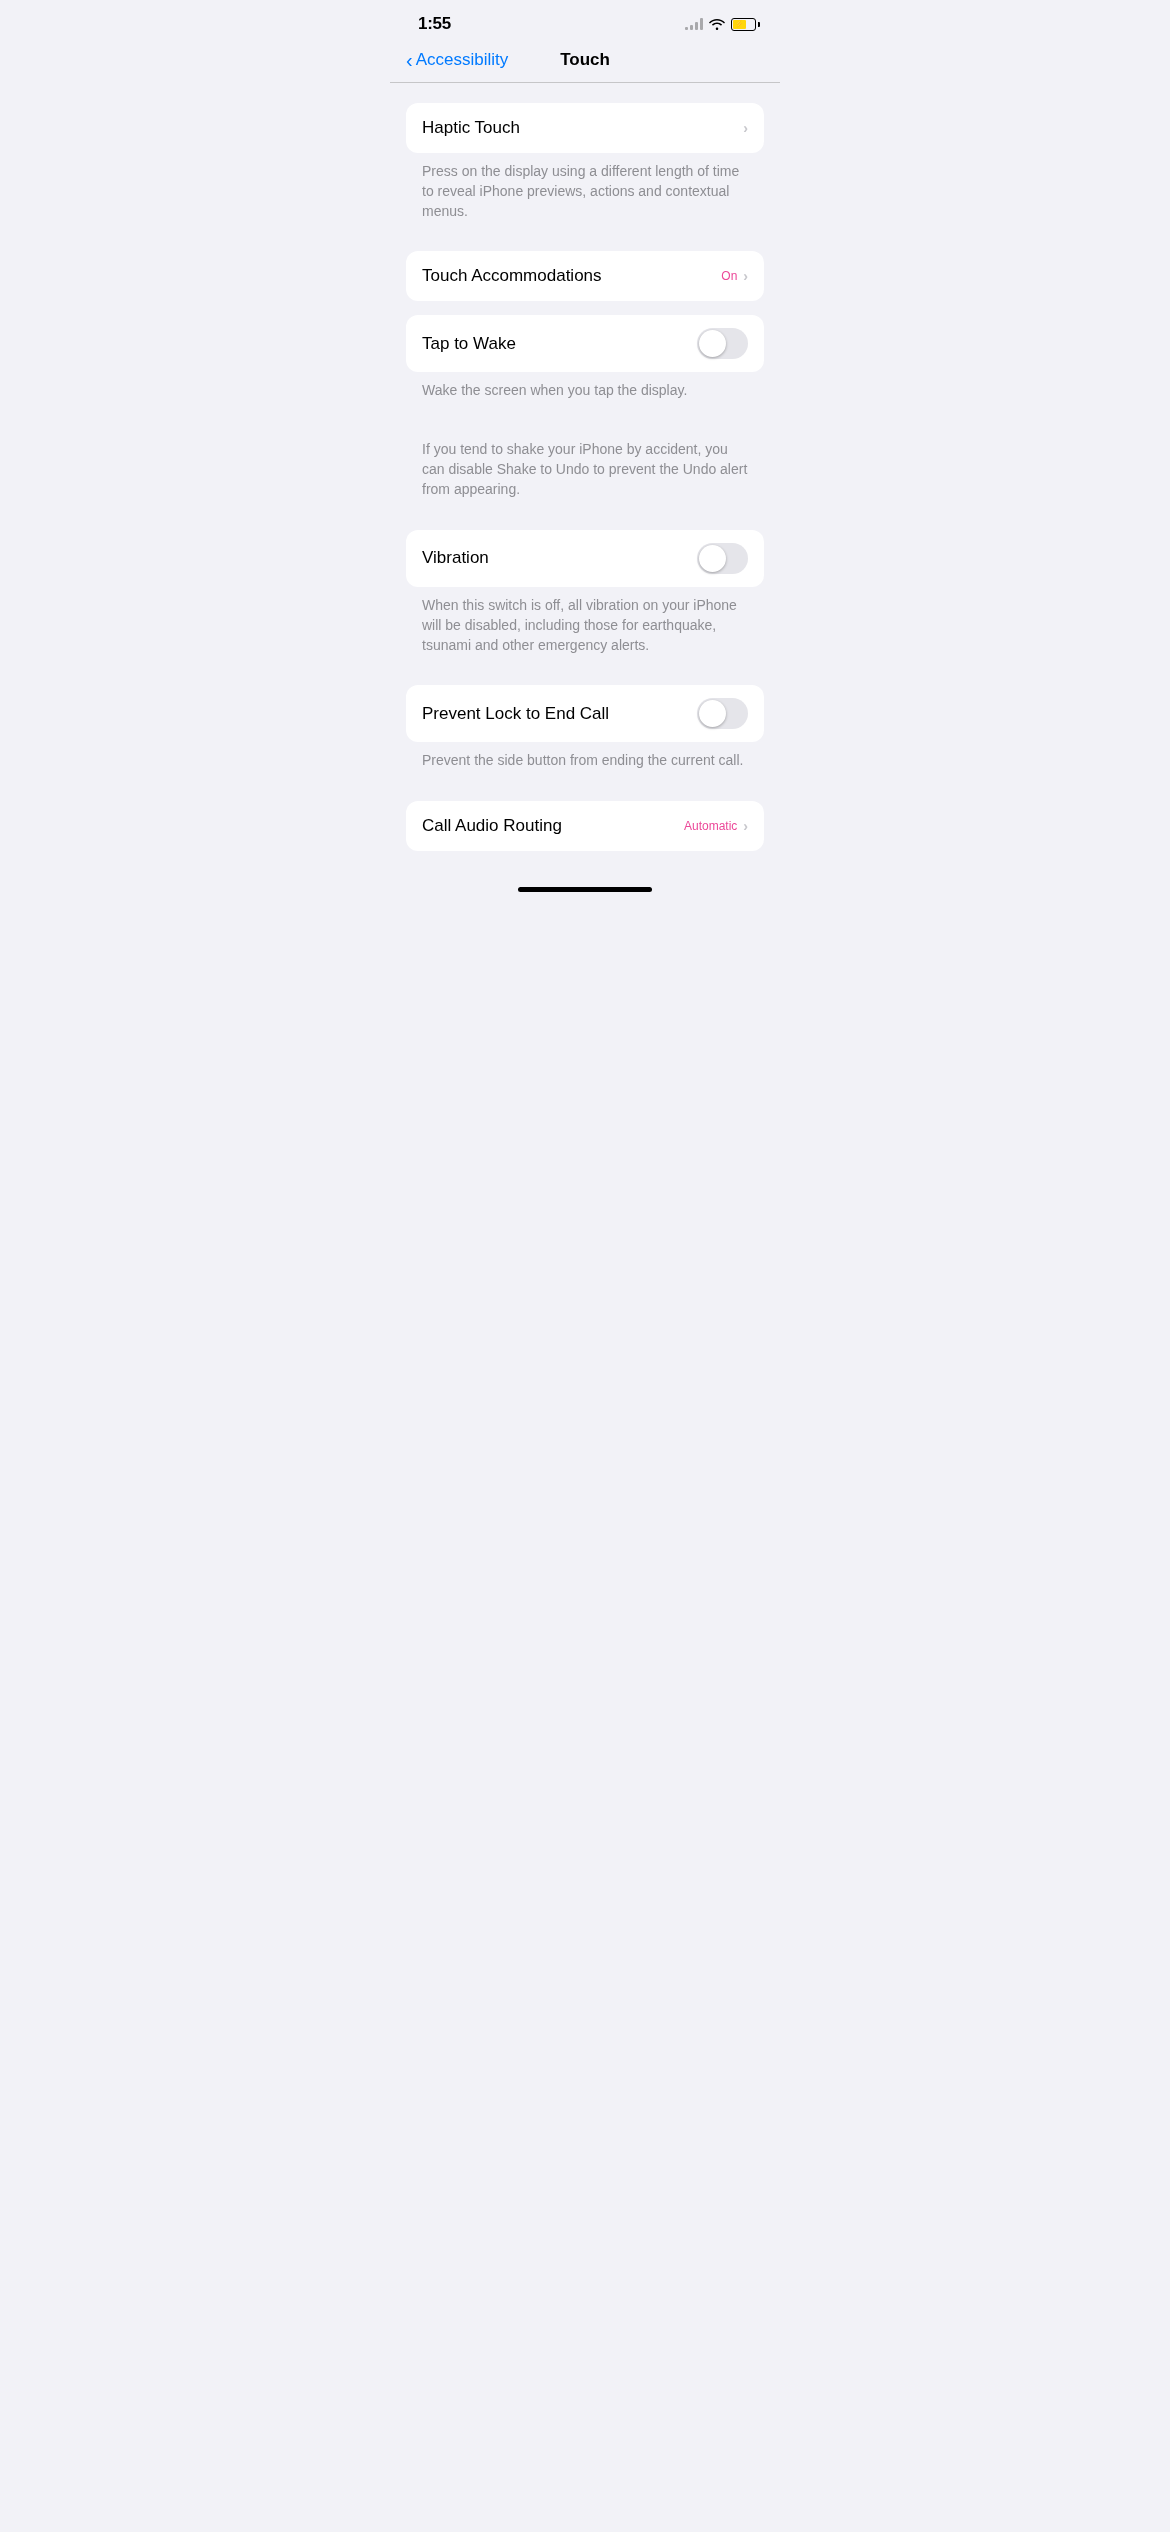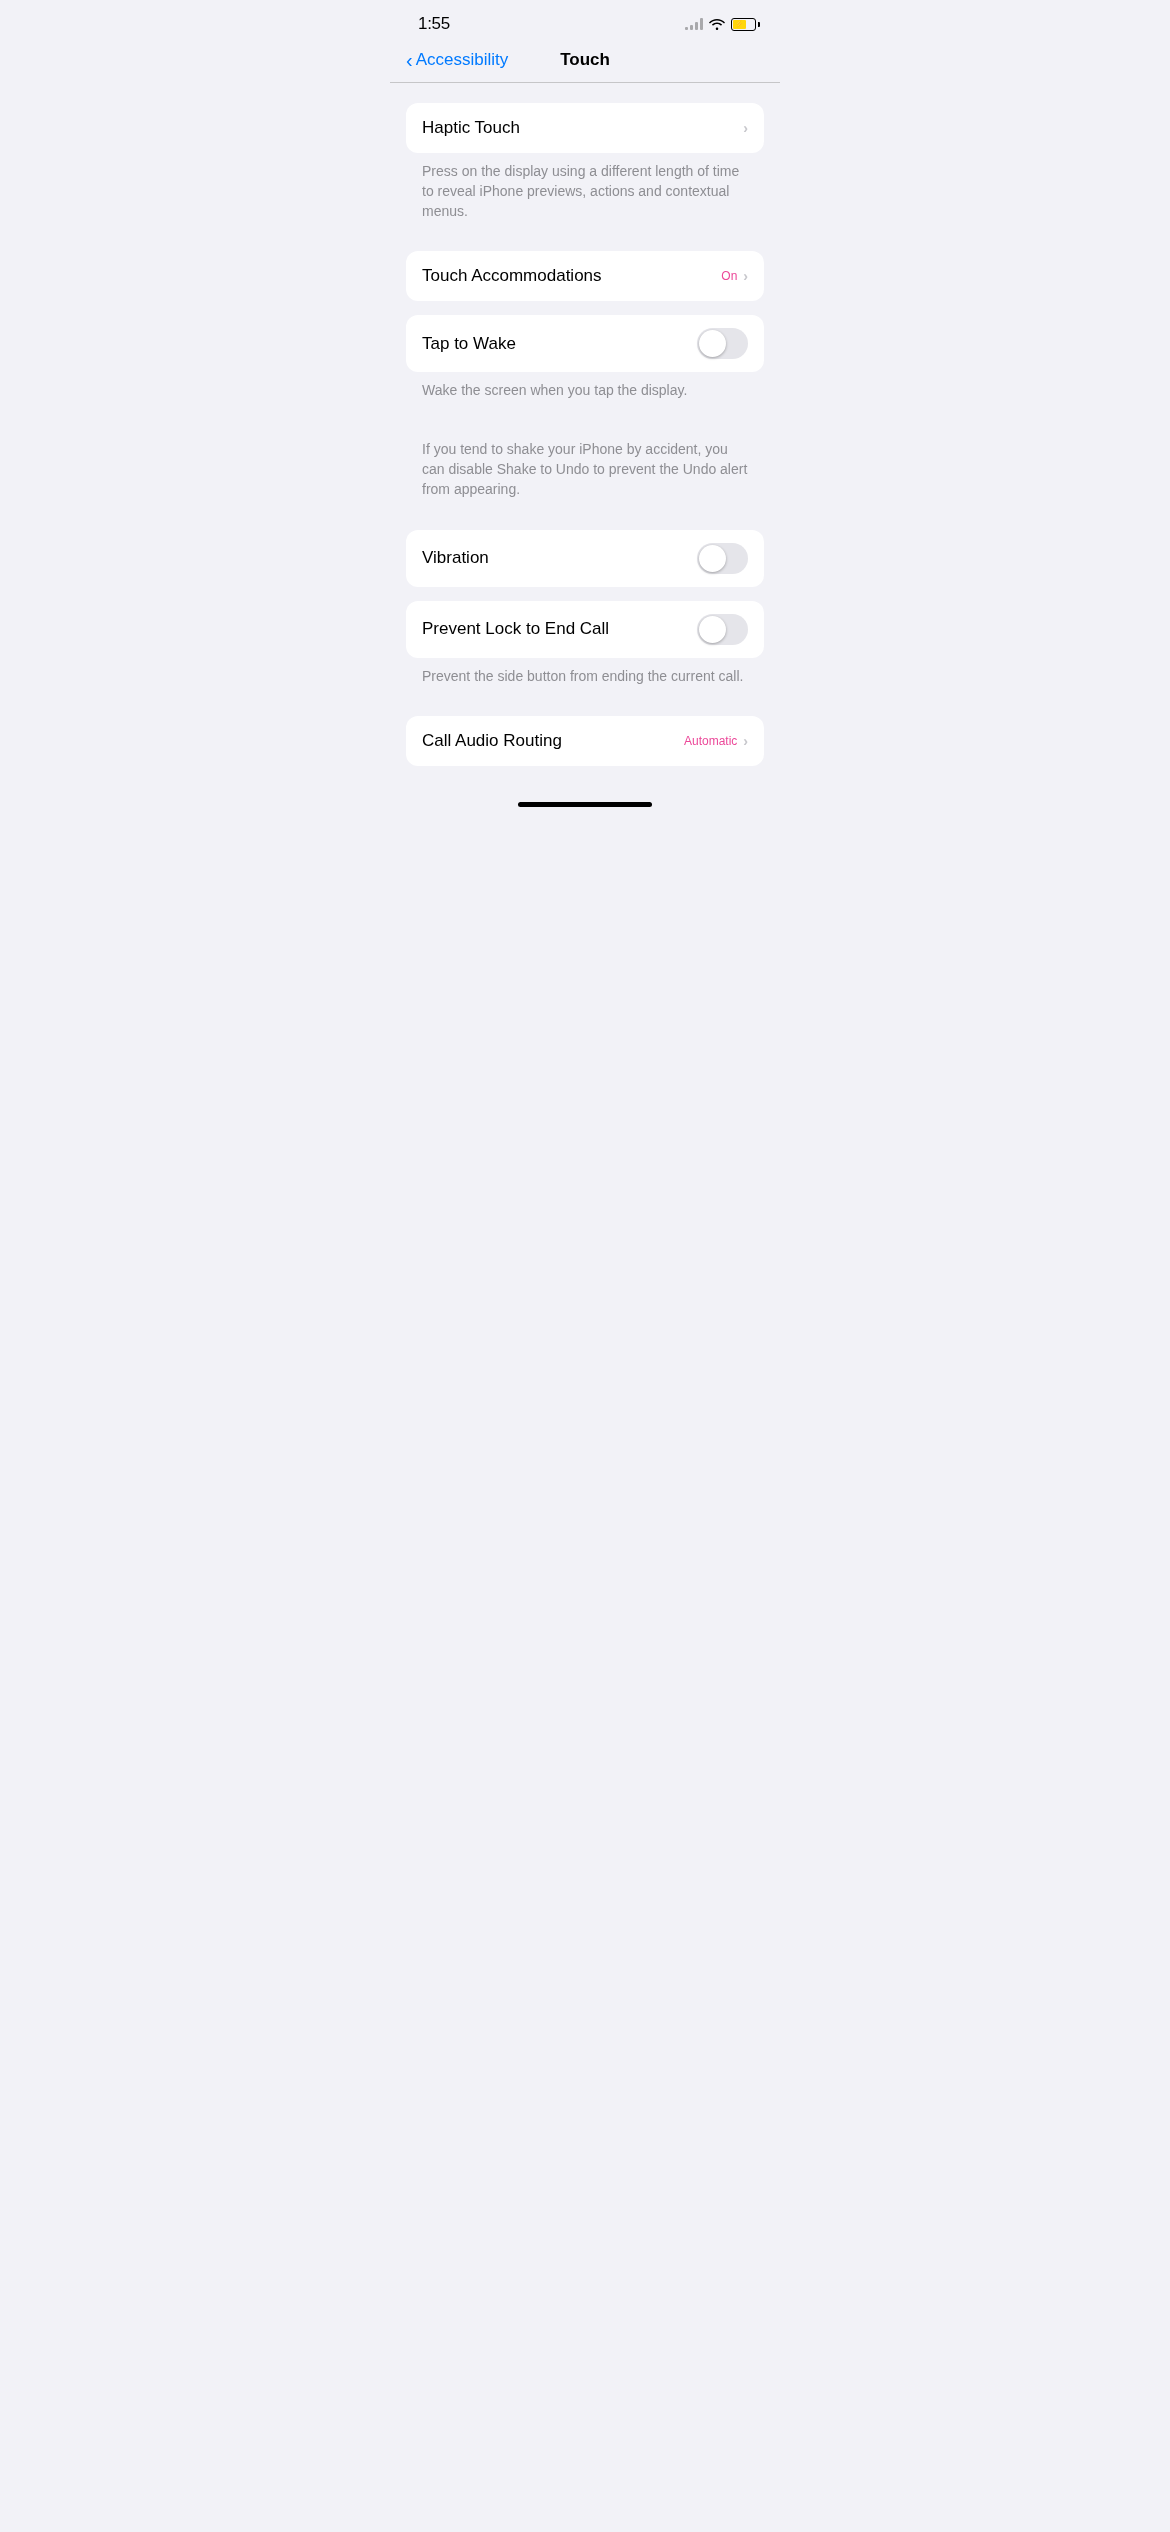--- a/index.html
+++ b/index.html
@@ -21,21 +21,21 @@
     .status-bar {
       display: flex;
       justify-content: space-between;
       align-items: center;
       padding: 14px 20px 8px 28px;
       background-color: #f2f2f7;
     }
 
     .status-time {
       font-size: 17px;
-      font-weight: 400;
+      font-weight: 700;
       color: #000;
       letter-spacing: -0.3px;
     }
 
     .status-icons {
       display: flex;
       align-items: center;
       gap: 6px;
     }
 
@@ -323,20 +323,21 @@
 
   <div class="settings-group">
     <div class="settings-card">
       <div class="settings-row">
         <span class="settings-row-label">Vibration</span>
         <div class="toggle off">
           <div class="toggle-thumb"></div>
         </div>
       </div>
     </div>
+    <p class="description-text">When this switch is off, all vibration on your iPhone will be disabled, including those for earthquake, tsunami and other emergency alerts.</p>
   </div>
 
   <div class="settings-group">
     <div class="settings-card">
       <div class="settings-row">
         <span class="settings-row-label">Prevent Lock to End Call</span>
         <div class="toggle off">
           <div class="toggle-thumb"></div>
         </div>
       </div>

